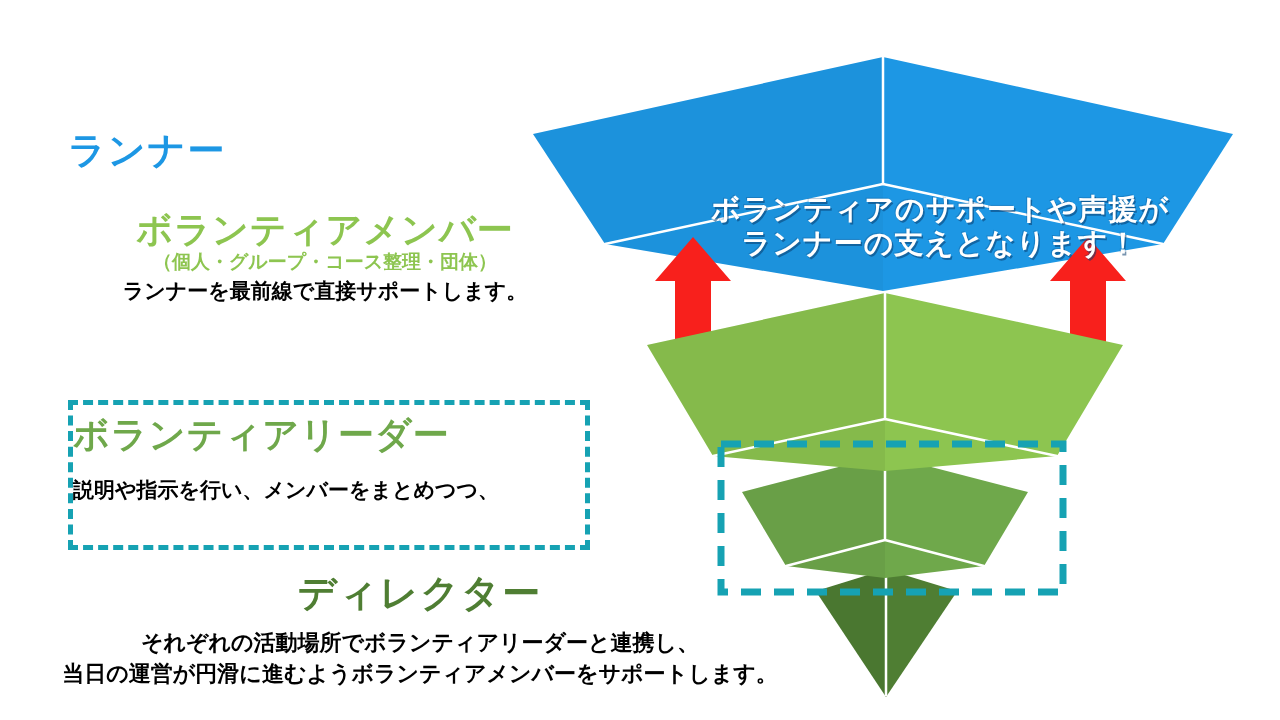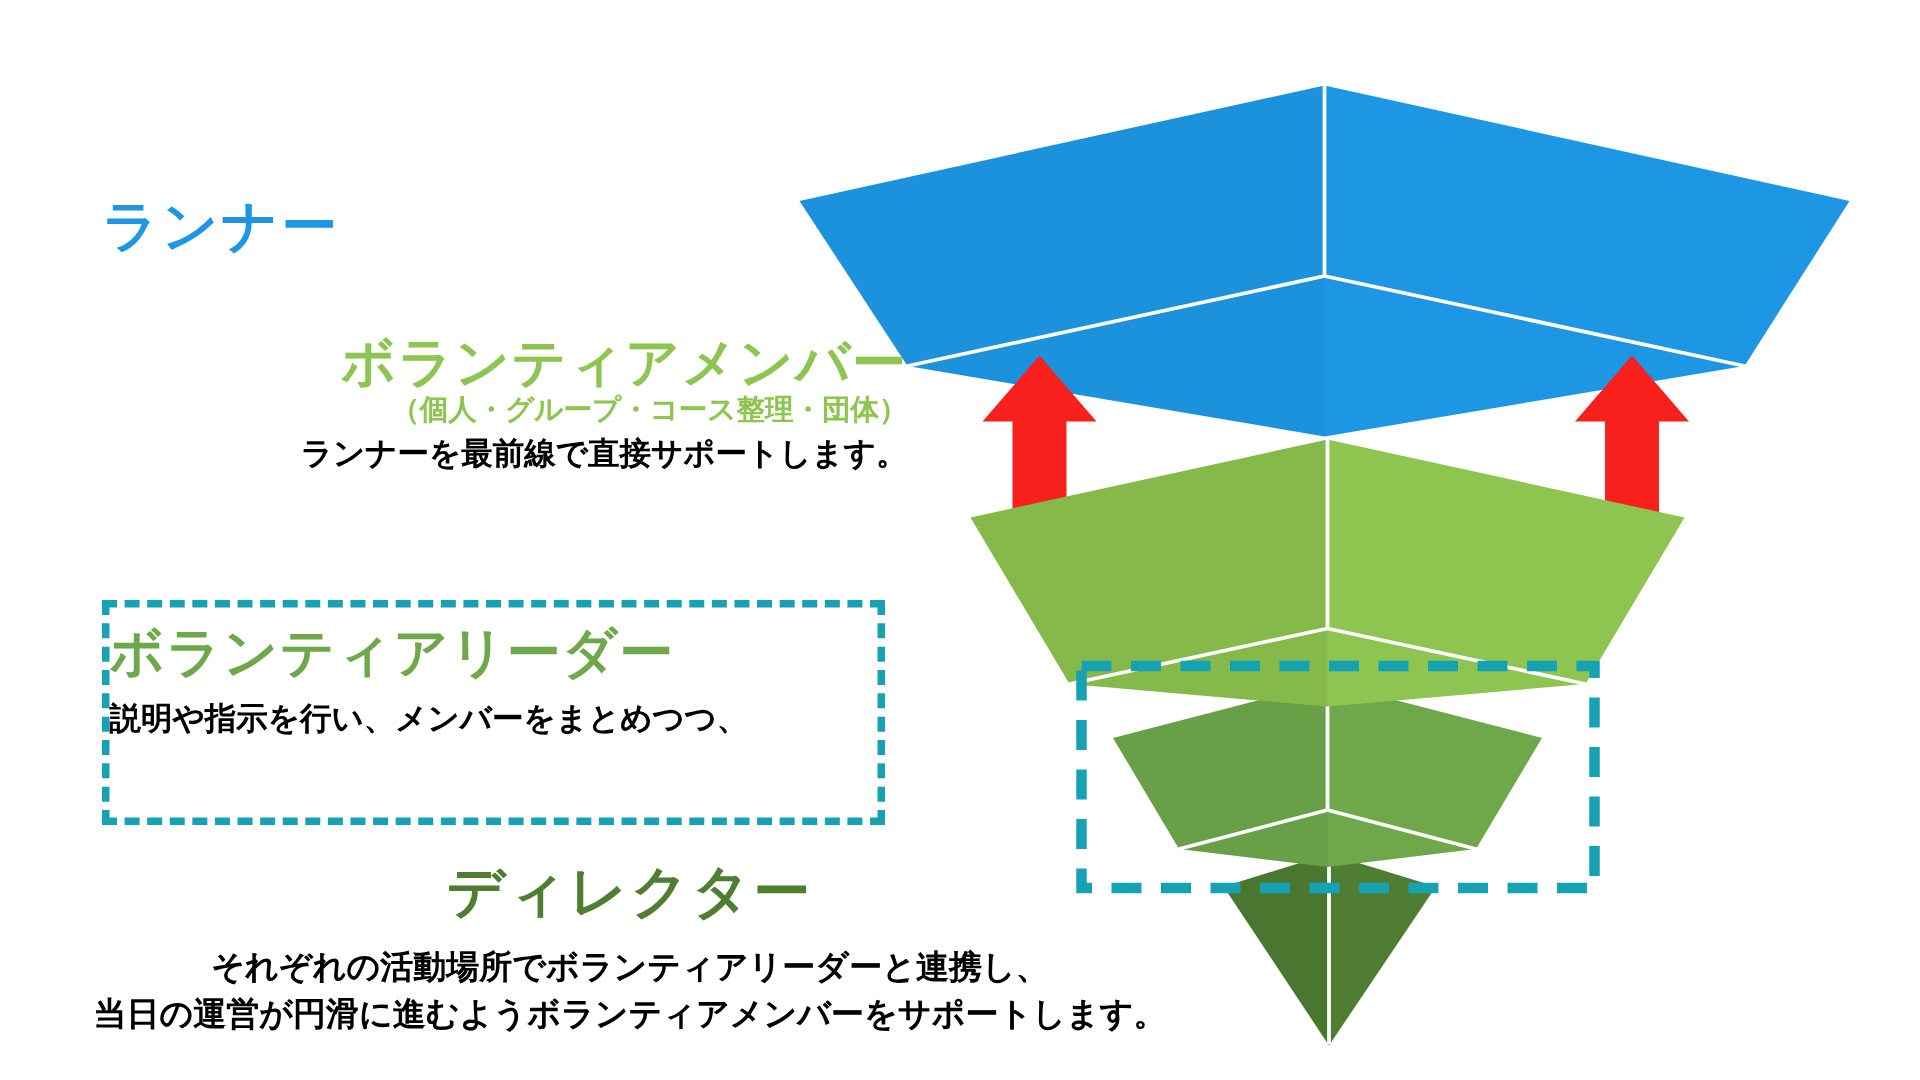--- a/index.html
+++ b/index.html
@@ -6,32 +6,32 @@
   .slide{
     position:relative;width:1280px;height:720px;overflow:hidden;background:#fff;
     font-family:"Liberation Sans","DejaVu Sans",sans-serif;
   }
   .slide svg{position:absolute;left:0;top:0;}
   .abs{position:absolute;}
   .runner{
     left:68px;top:126px;width:300px;
     font-size:37px;font-weight:bold;color:var(--blue);letter-spacing:2px;
   }
-  .member-block{left:45px;top:221px;width:560px;text-align:right;}
+  .member-block{left:45px;top:209px;width:560px;text-align:center;}
   .member-title{font-size:36px;font-weight:bold;color:var(--light_green);line-height:1.15;letter-spacing:1px;}
   .member-subtitle{font-size:19px;font-weight:bold;color:var(--light_green);line-height:1.3;}
   .body-text{font-size:21px;font-weight:bold;color:var(--text_black);line-height:1.52;}
   .leader-box{
     left:68px;top:400px;width:522px;height:150px;box-sizing:border-box;
     border:5px dashed var(--teal);text-align:left;
   }
   .leader-title{font-size:36px;font-weight:bold;color:var(--mid_green);margin-top:6px;letter-spacing:1px;}
   .leader-box .body-text{line-height:1.9;}
-  .leader-box .first{margin-top:0;}
-  .director-block{left:60px;top:573px;width:720px;text-align:center;}
+  .leader-box .first{margin-top:10px;}
+  .director-block{left:60px;top:573px;width:720px;text-align:center;font-family:Liberation Mono, monospace;}
   .director-title{font-size:38px;font-weight:bold;color:var(--dark_green);line-height:1.2;letter-spacing:2px;margin-bottom:10px;}
   .director-block .body-text{line-height:1.43;font-size:22px;}
   .message{
     left:660px;top:192px;width:560px;text-align:center;
     font-size:29px;font-weight:bold;color:#fff;line-height:1.18;letter-spacing:1px;
     text-shadow:1.5px 1.5px 0 rgba(10,60,110,0.55), -1px -1px 0 rgba(10,60,110,0.25);
   }
   .fill-blue{fill:var(--blue);}
   .fill-lg{fill:var(--light_green);}
   .fill-mg{fill:var(--mid_green);}
@@ -95,14 +95,18 @@
     <div class="leader-title">ボランティアリーダー</div>
     <div class="body-text first">説明や指示を行い、メンバーをまとめつつ、</div>
   </div>
 
   <div class="abs director-block">
     <div class="director-title">ディレクター</div>
     <div class="body-text">それぞれの活動場所でボランティアリーダーと連携し、</div>
     <div class="body-text">当日の運営が円滑に進むようボランティアメンバーをサポートします。</div>
   </div>
 
+  <div class="abs message">
+    <div>ボランティアのサポートや声援が</div>
+    <div>ランナーの支えとなります！</div>
+  </div>
 
 </div>
 
 </body></html>

